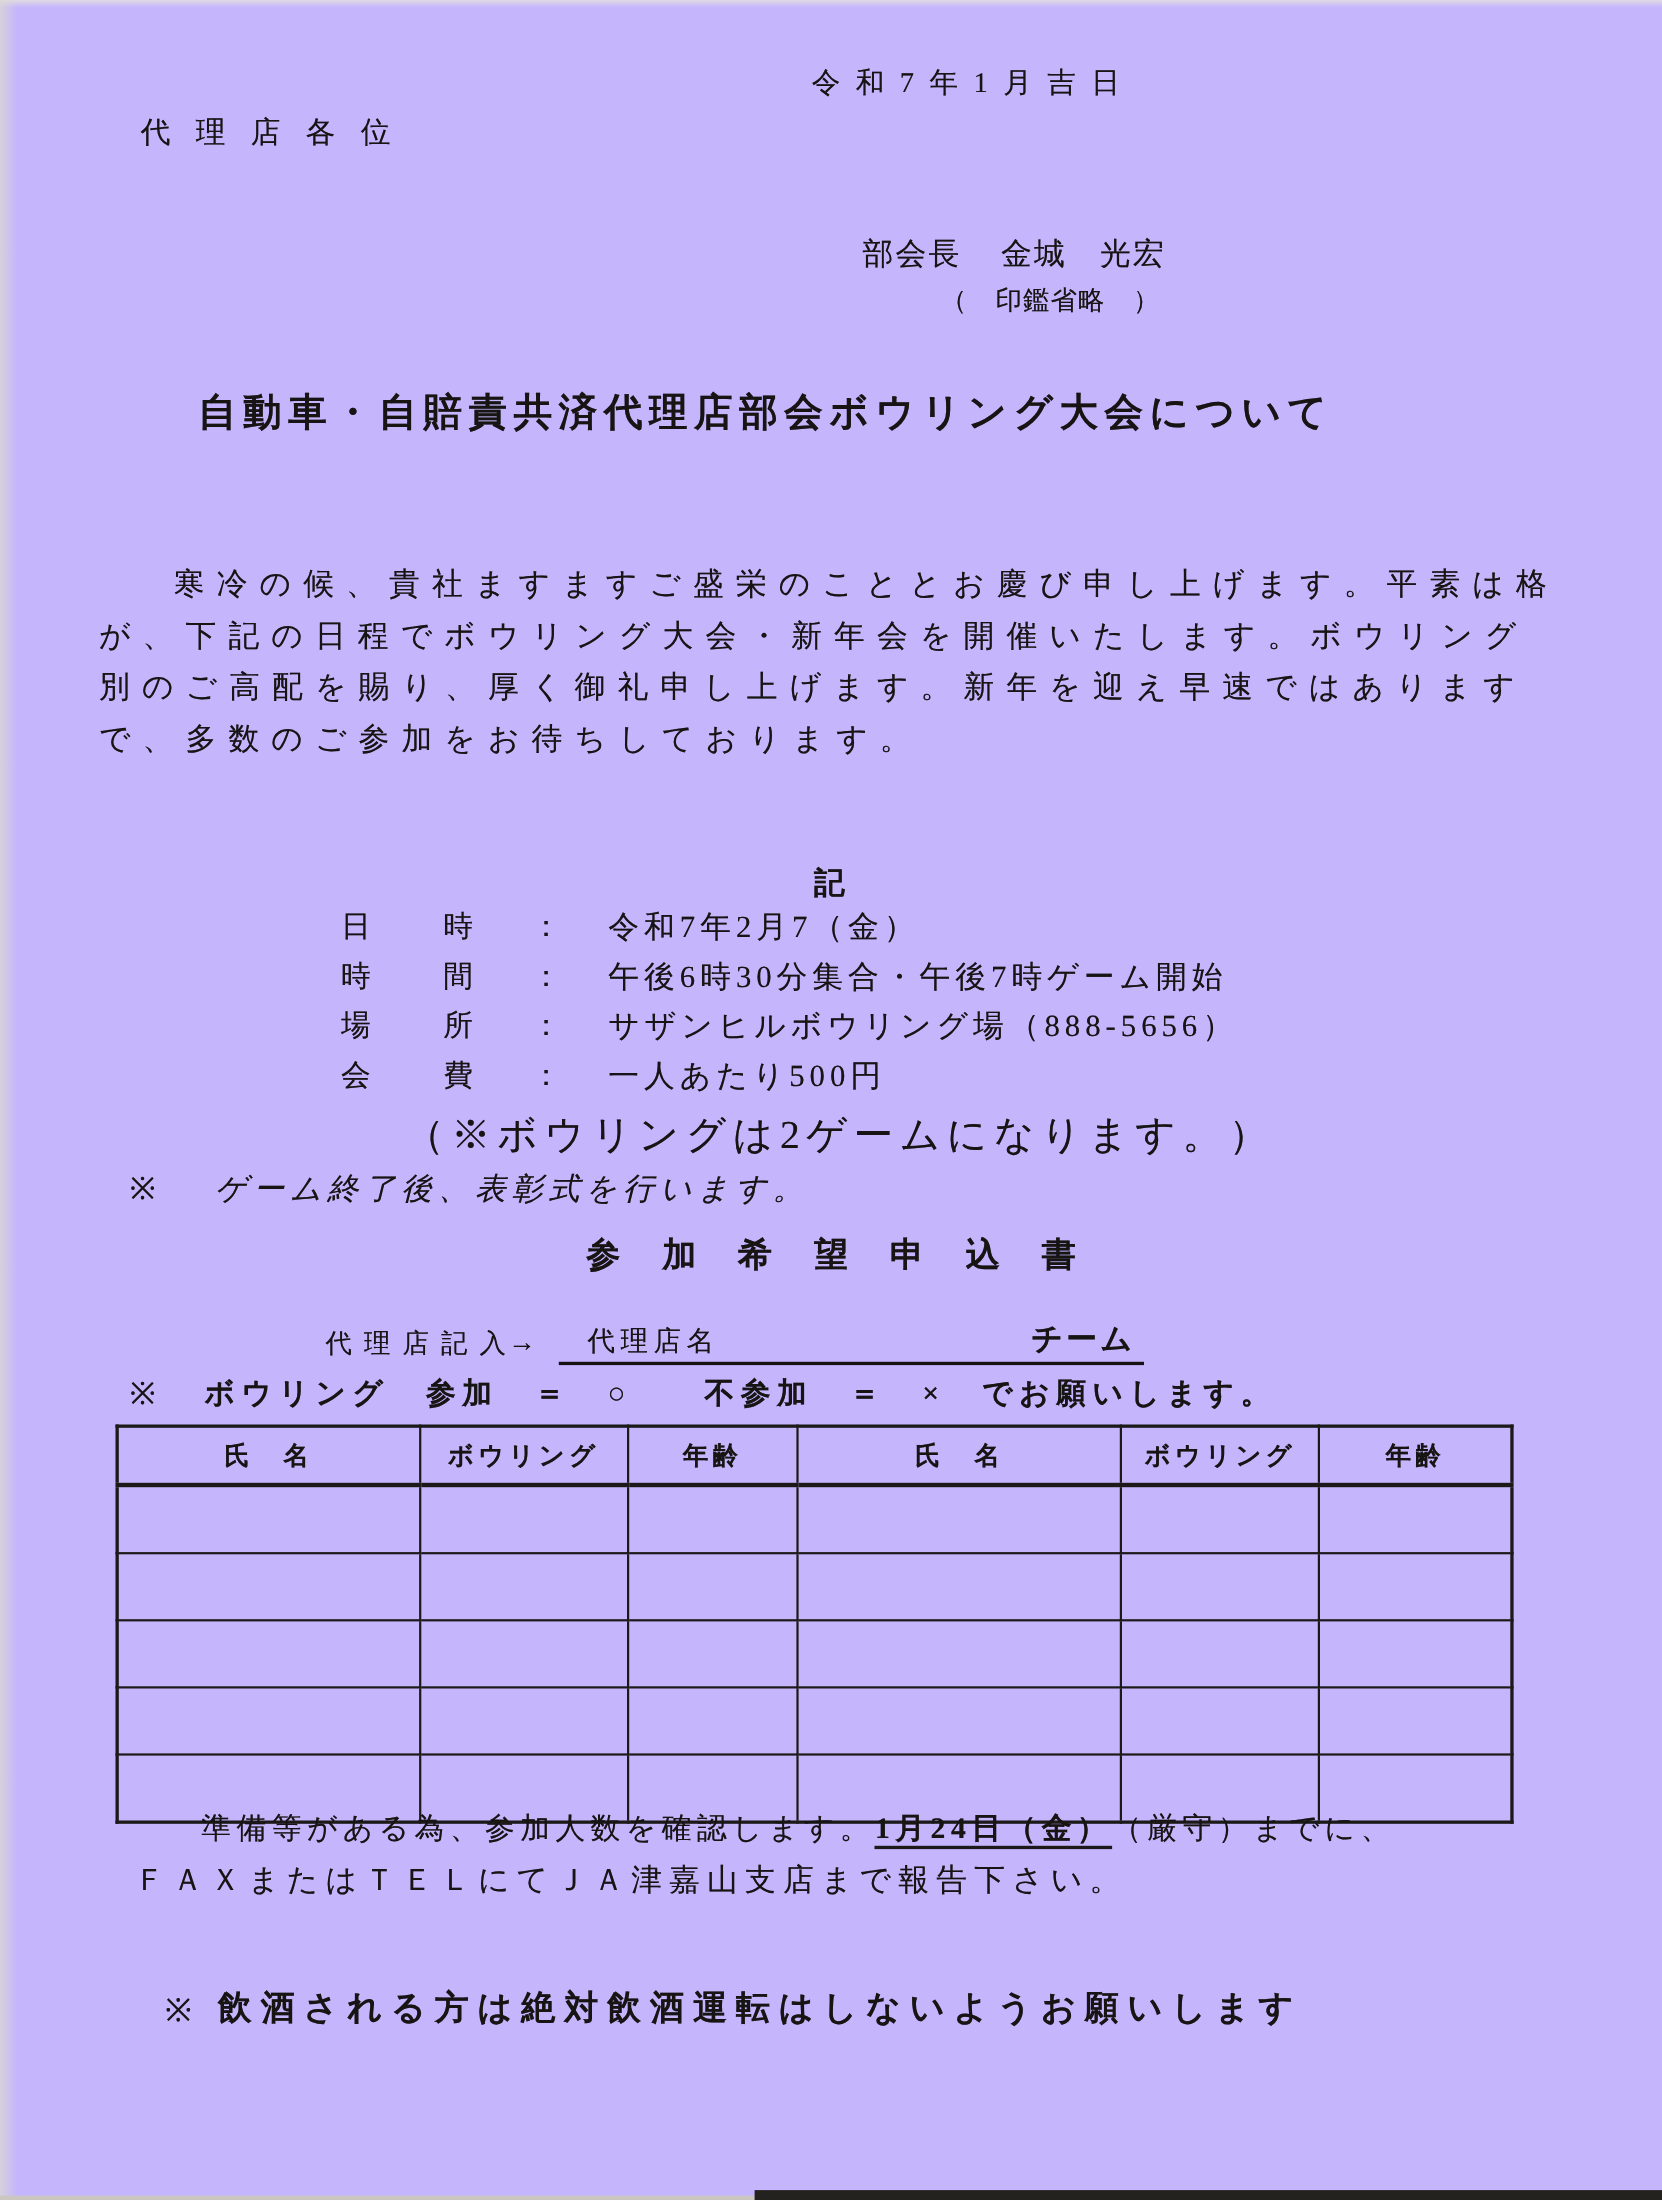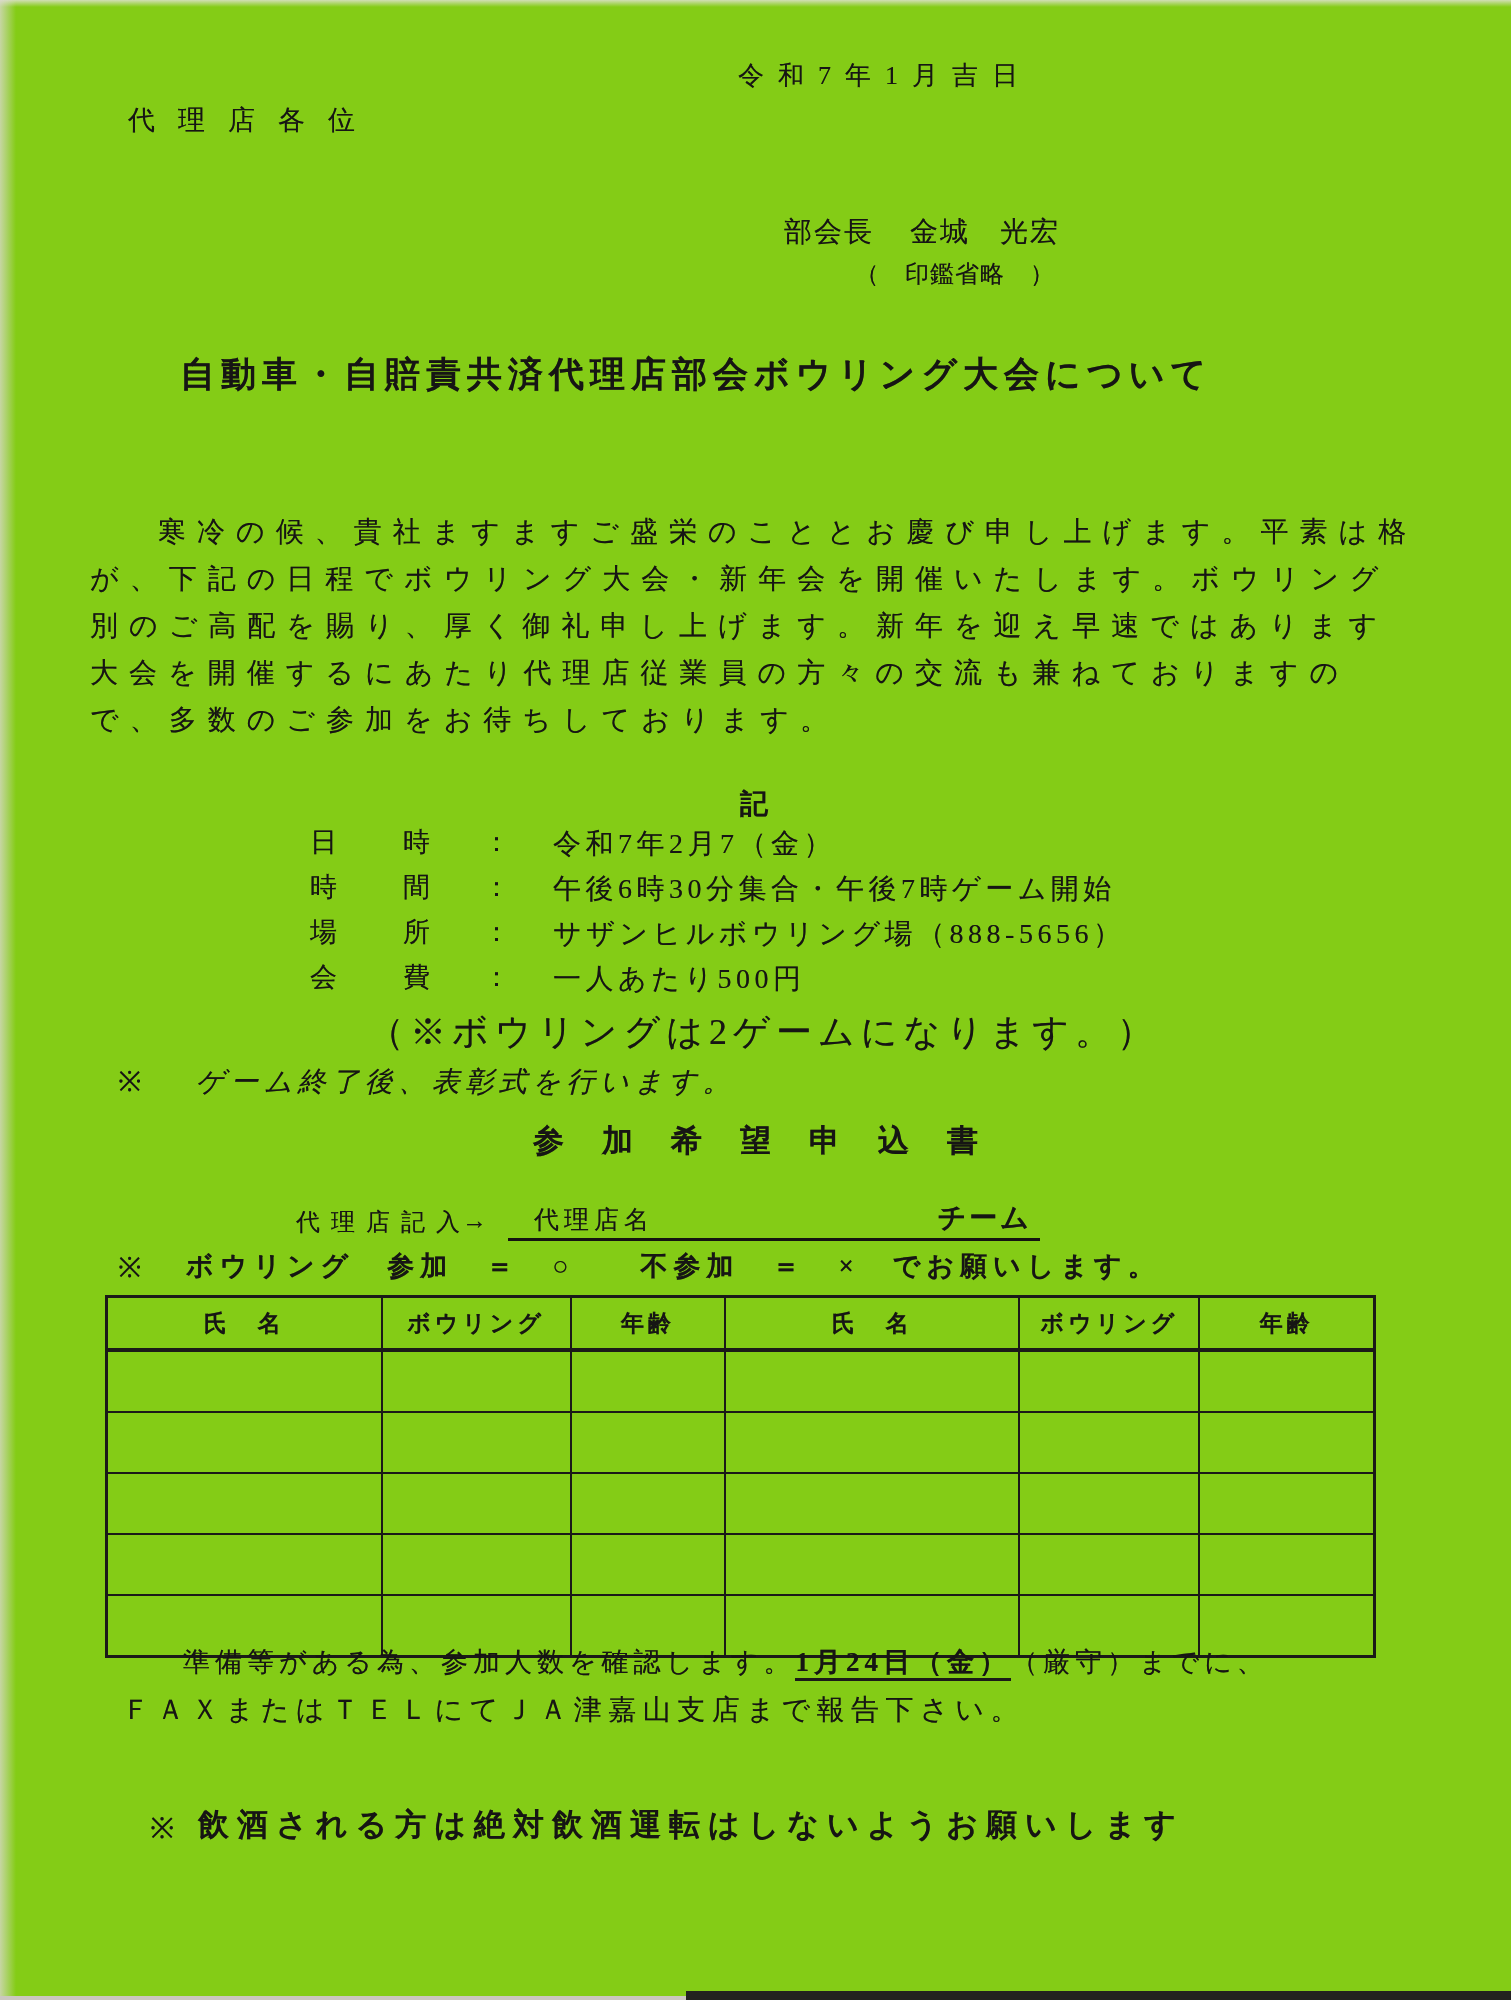--- a/index.html
+++ b/index.html
@@ -1,20 +1,20 @@
 <!DOCTYPE html>
 <html><head>
 <meta charset="utf-8">
 <style>
   html,body{margin:0;padding:0;background:#d8d5d0;}
   .page{
     position:relative;
     width:1511px;height:2000px;
     margin:0 auto;
-    background:#84cc16;
+    background:#c4b5fd;
     overflow:hidden;
     color:#161514;
     font-family:"Liberation Serif","DejaVu Serif",serif;
     text-shadow:0 0 .6px rgba(25,23,20,.55);
   }
   .t{position:absolute;white-space:nowrap;line-height:1.25;}
   .sans{font-family:"Liberation Sans","DejaVu Sans",sans-serif;}
 
   
   .edge-left{position:absolute;left:0;top:0;width:16px;height:100%;
@@ -92,21 +92,20 @@
     <span>金城　光宏</span>
   </div>
   <div class="t seal-note">（　印鑑省略　）</div>
 
   <h1 class="t doc-title" style="margin:0;">自動車・自賠責共済代理店部会ボウリング大会について</h1>
 
   <div class="t body-block">
     <div class="line first">寒冷の候、貴社ますますご盛栄のこととお慶び申し上げます。平素は格</div>
     <div class="line">が、下記の日程でボウリング大会・新年会を開催いたします。ボウリング</div>
     <div class="line">別のご高配を賜り、厚く御礼申し上げます。新年を迎え早速ではあります</div>
-    <div class="line">大会を開催するにあたり代理店従業員の方々の交流も兼ねておりますの</div>
     <div class="line">で、多数のご参加をお待ちしております。</div>
   </div>
 
   <div class="t record-marker">記</div>
 
   <div class="t detail-row" style="top:826px;">
     <span class="d-label">日時</span>
     <span class="d-colon">：</span>
     <span class="d-value">令和7年2月7（金）</span>
   </div>

